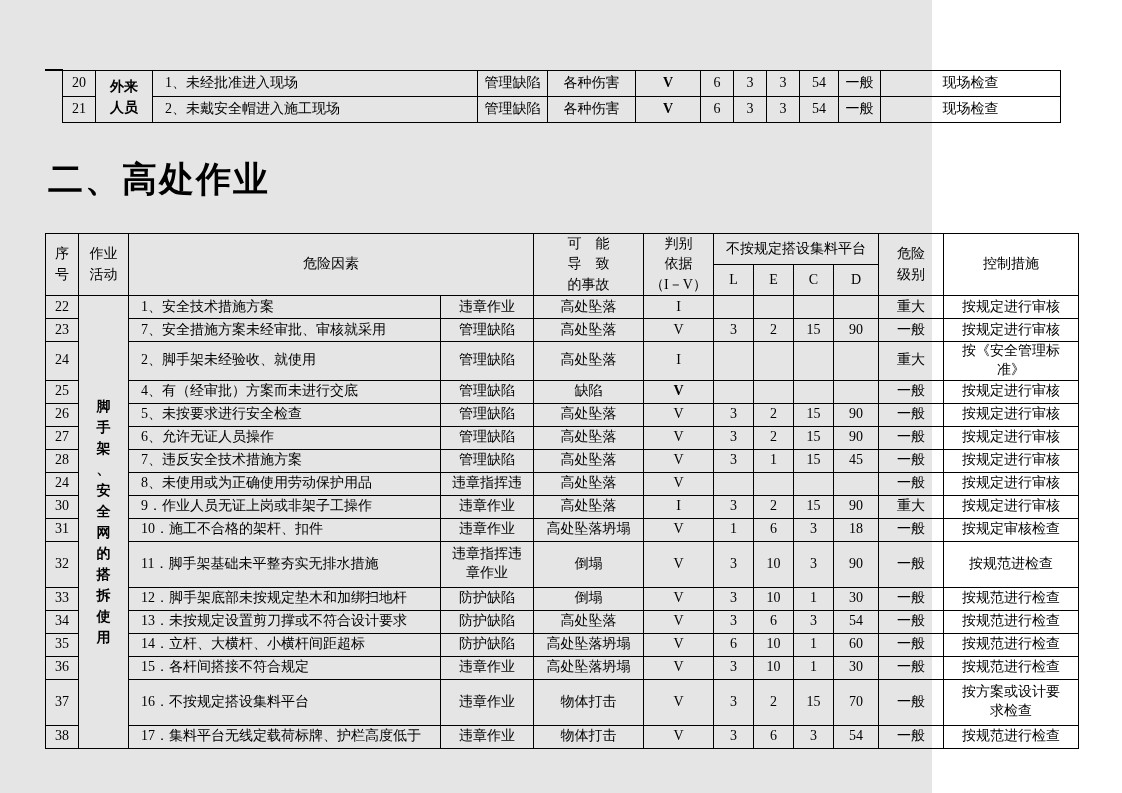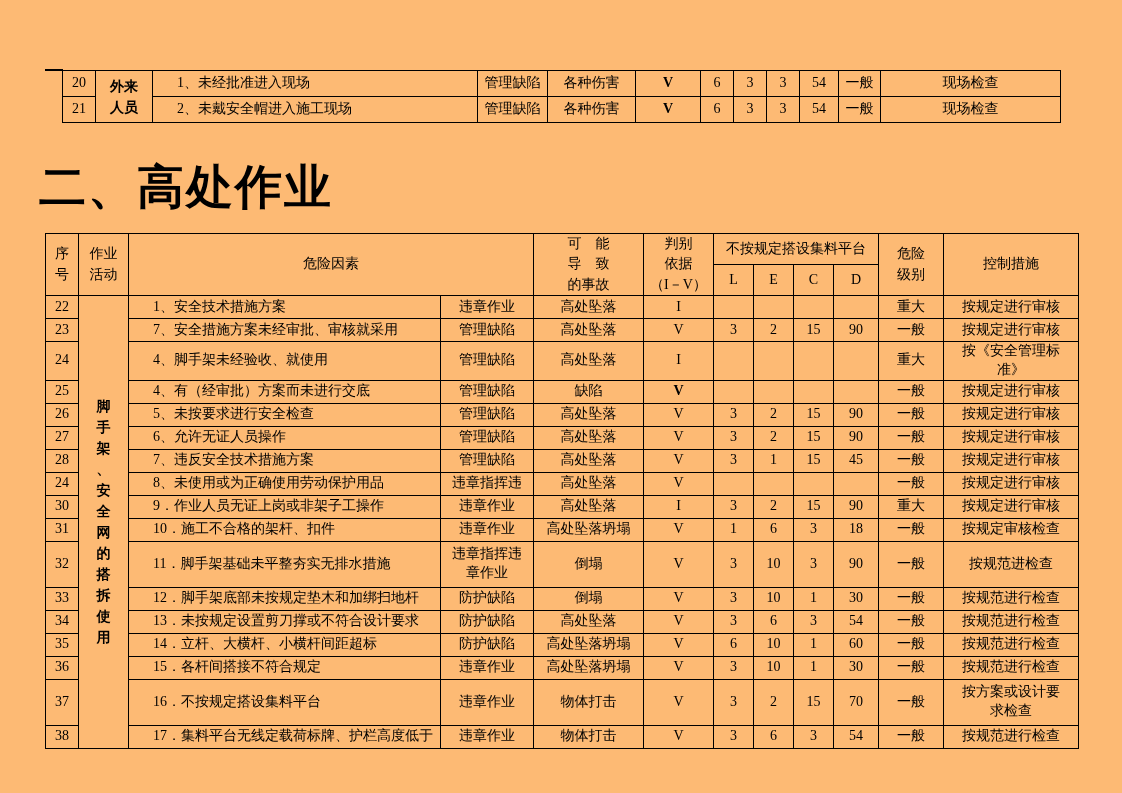--- a/index.html
+++ b/index.html
@@ -1,37 +1,37 @@
 <!DOCTYPE html>
 <html><head>
 <meta charset="utf-8">
 <style>
   * { margin:0; padding:0; box-sizing:border-box; }
   html,body { width:1122px; height:793px; background:#ffffff; overflow:hidden;
     font-family:"Liberation Serif","DejaVu Serif",serif; color:#000; }
-  .page { position:relative; width:1122px; height:793px; background:#fdba74; }
+  .page { position:relative; width:932px; height:793px; background:#e5e5e5; }
 
   table { border-collapse:collapse; table-layout:fixed; }
   td,th { border:1px solid #000; font-weight:normal; font-size:14px;
     vertical-align:middle; overflow:hidden; line-height:1.35; }
 
   #top-table { position:absolute; left:62px; top:70px; width:998px; }
   #top-table tr { height:26px; }
   .tail-line { position:absolute; left:45px; top:69px; width:18px; height:2px; background:#000; }
 
-  .doc-heading { position:absolute; left:39px; top:156px; font-size:47px; font-weight:bold;
+  .doc-heading { position:absolute; left:48px; top:156px; font-size:35px; font-weight:bold;
     letter-spacing:2px; }
 
   #main-table { position:absolute; left:45px; top:233px; width:1033px; }
   #main-table thead tr { height:31px; }
   #main-table tbody tr { height:23px; }
   #main-table tbody tr.tall { height:46px; }
 
   .c-center { text-align:center; padding:0 3px; }
-  .c-left { text-align:left; padding:0 4px 0 24px; white-space:nowrap; }
+  .c-left { text-align:left; padding:0 4px 0 12px; white-space:nowrap; }
   .c-type { padding:0 6px; }
   .c-control { padding:0 13px; }
   .pre { white-space:pre-line; }
   .bold { font-weight:bold; }
   th.pre { line-height:1.45; }
   .activity { line-height:21px; font-size:14px;font-weight:bold; }
 </style>
 </head>
 <body>
 
@@ -162,21 +162,21 @@
           <td class="c-center">V</td>
           <td class="c-center">3</td>
           <td class="c-center">2</td>
           <td class="c-center">15</td>
           <td class="c-center">90</td>
           <td class="c-center">一般</td>
           <td class="c-center c-control">按规定进行审核</td>
         </tr>
         <tr>
           <td class="c-center">24</td>
-          <td class="c-left">4、脚手架未经验收、就使用</td>
+          <td class="c-left">2、脚手架未经验收、就使用</td>
           <td class="c-center c-type">管理缺陷</td>
           <td class="c-center">高处坠落</td>
           <td class="c-center">I</td>
           <td class="c-center"></td>
           <td class="c-center"></td>
           <td class="c-center"></td>
           <td class="c-center"></td>
           <td class="c-center">重大</td>
           <td class="c-center c-control">按《安全管理标准》</td>
         </tr>

